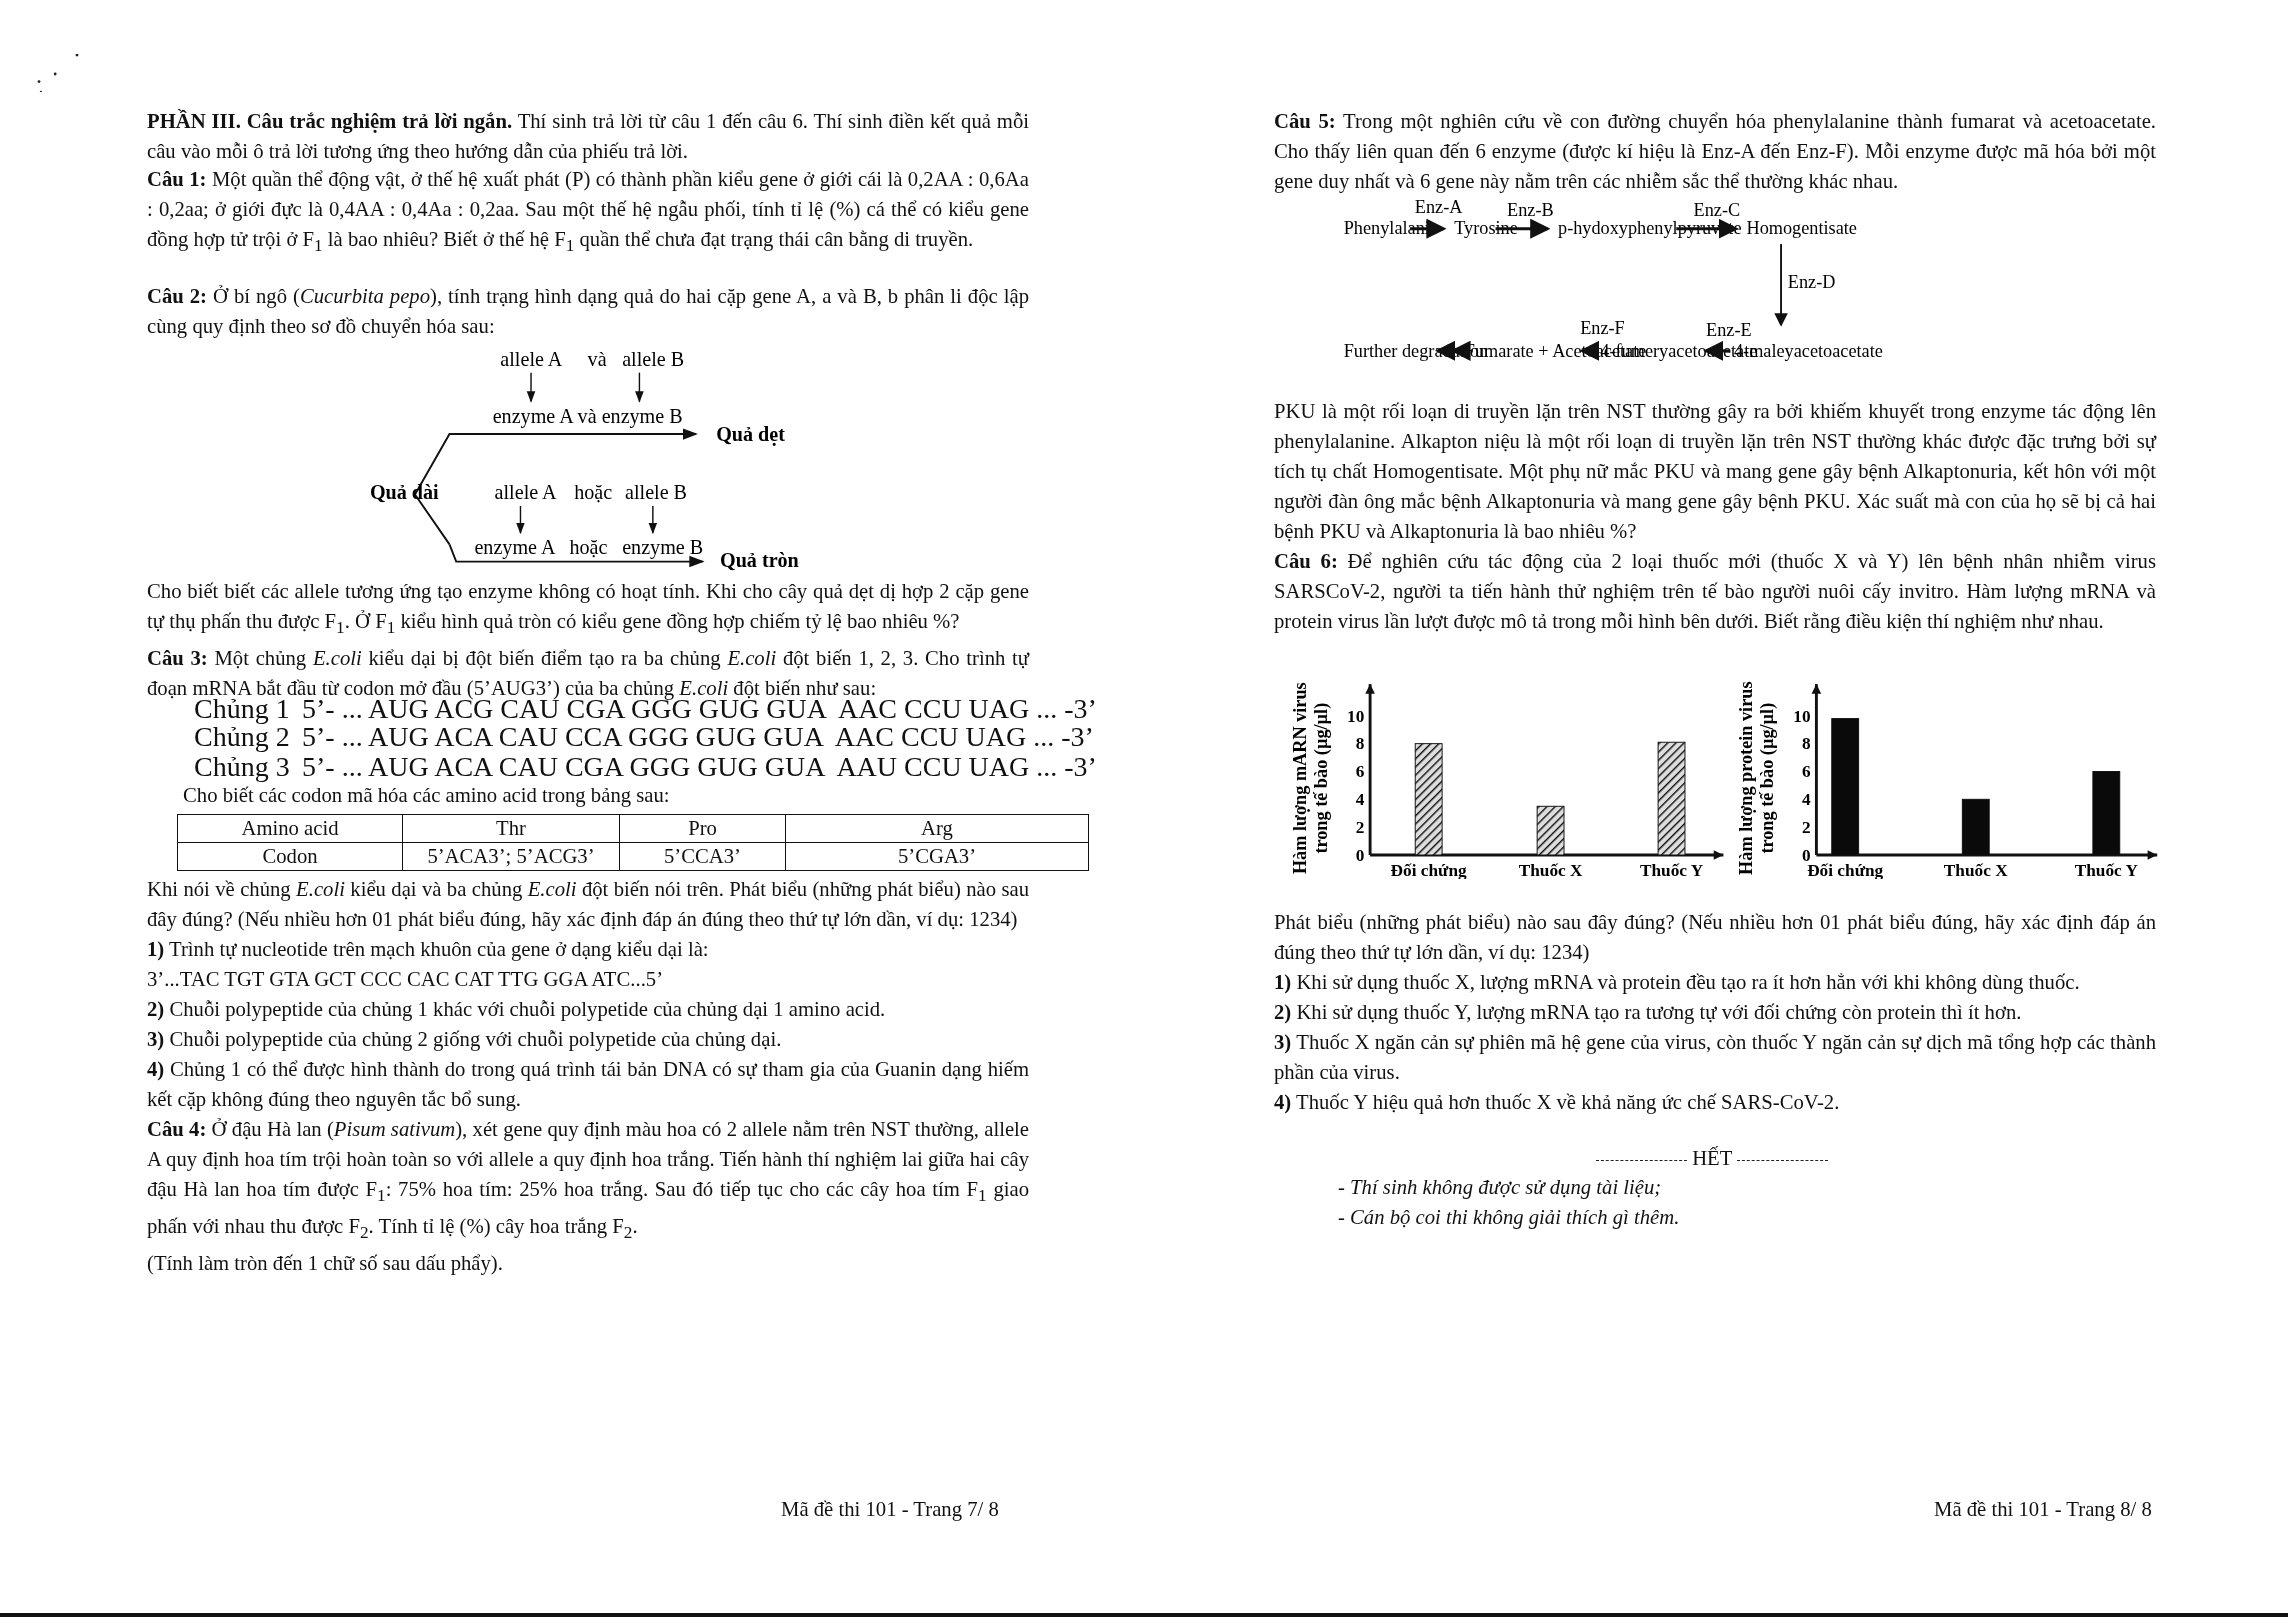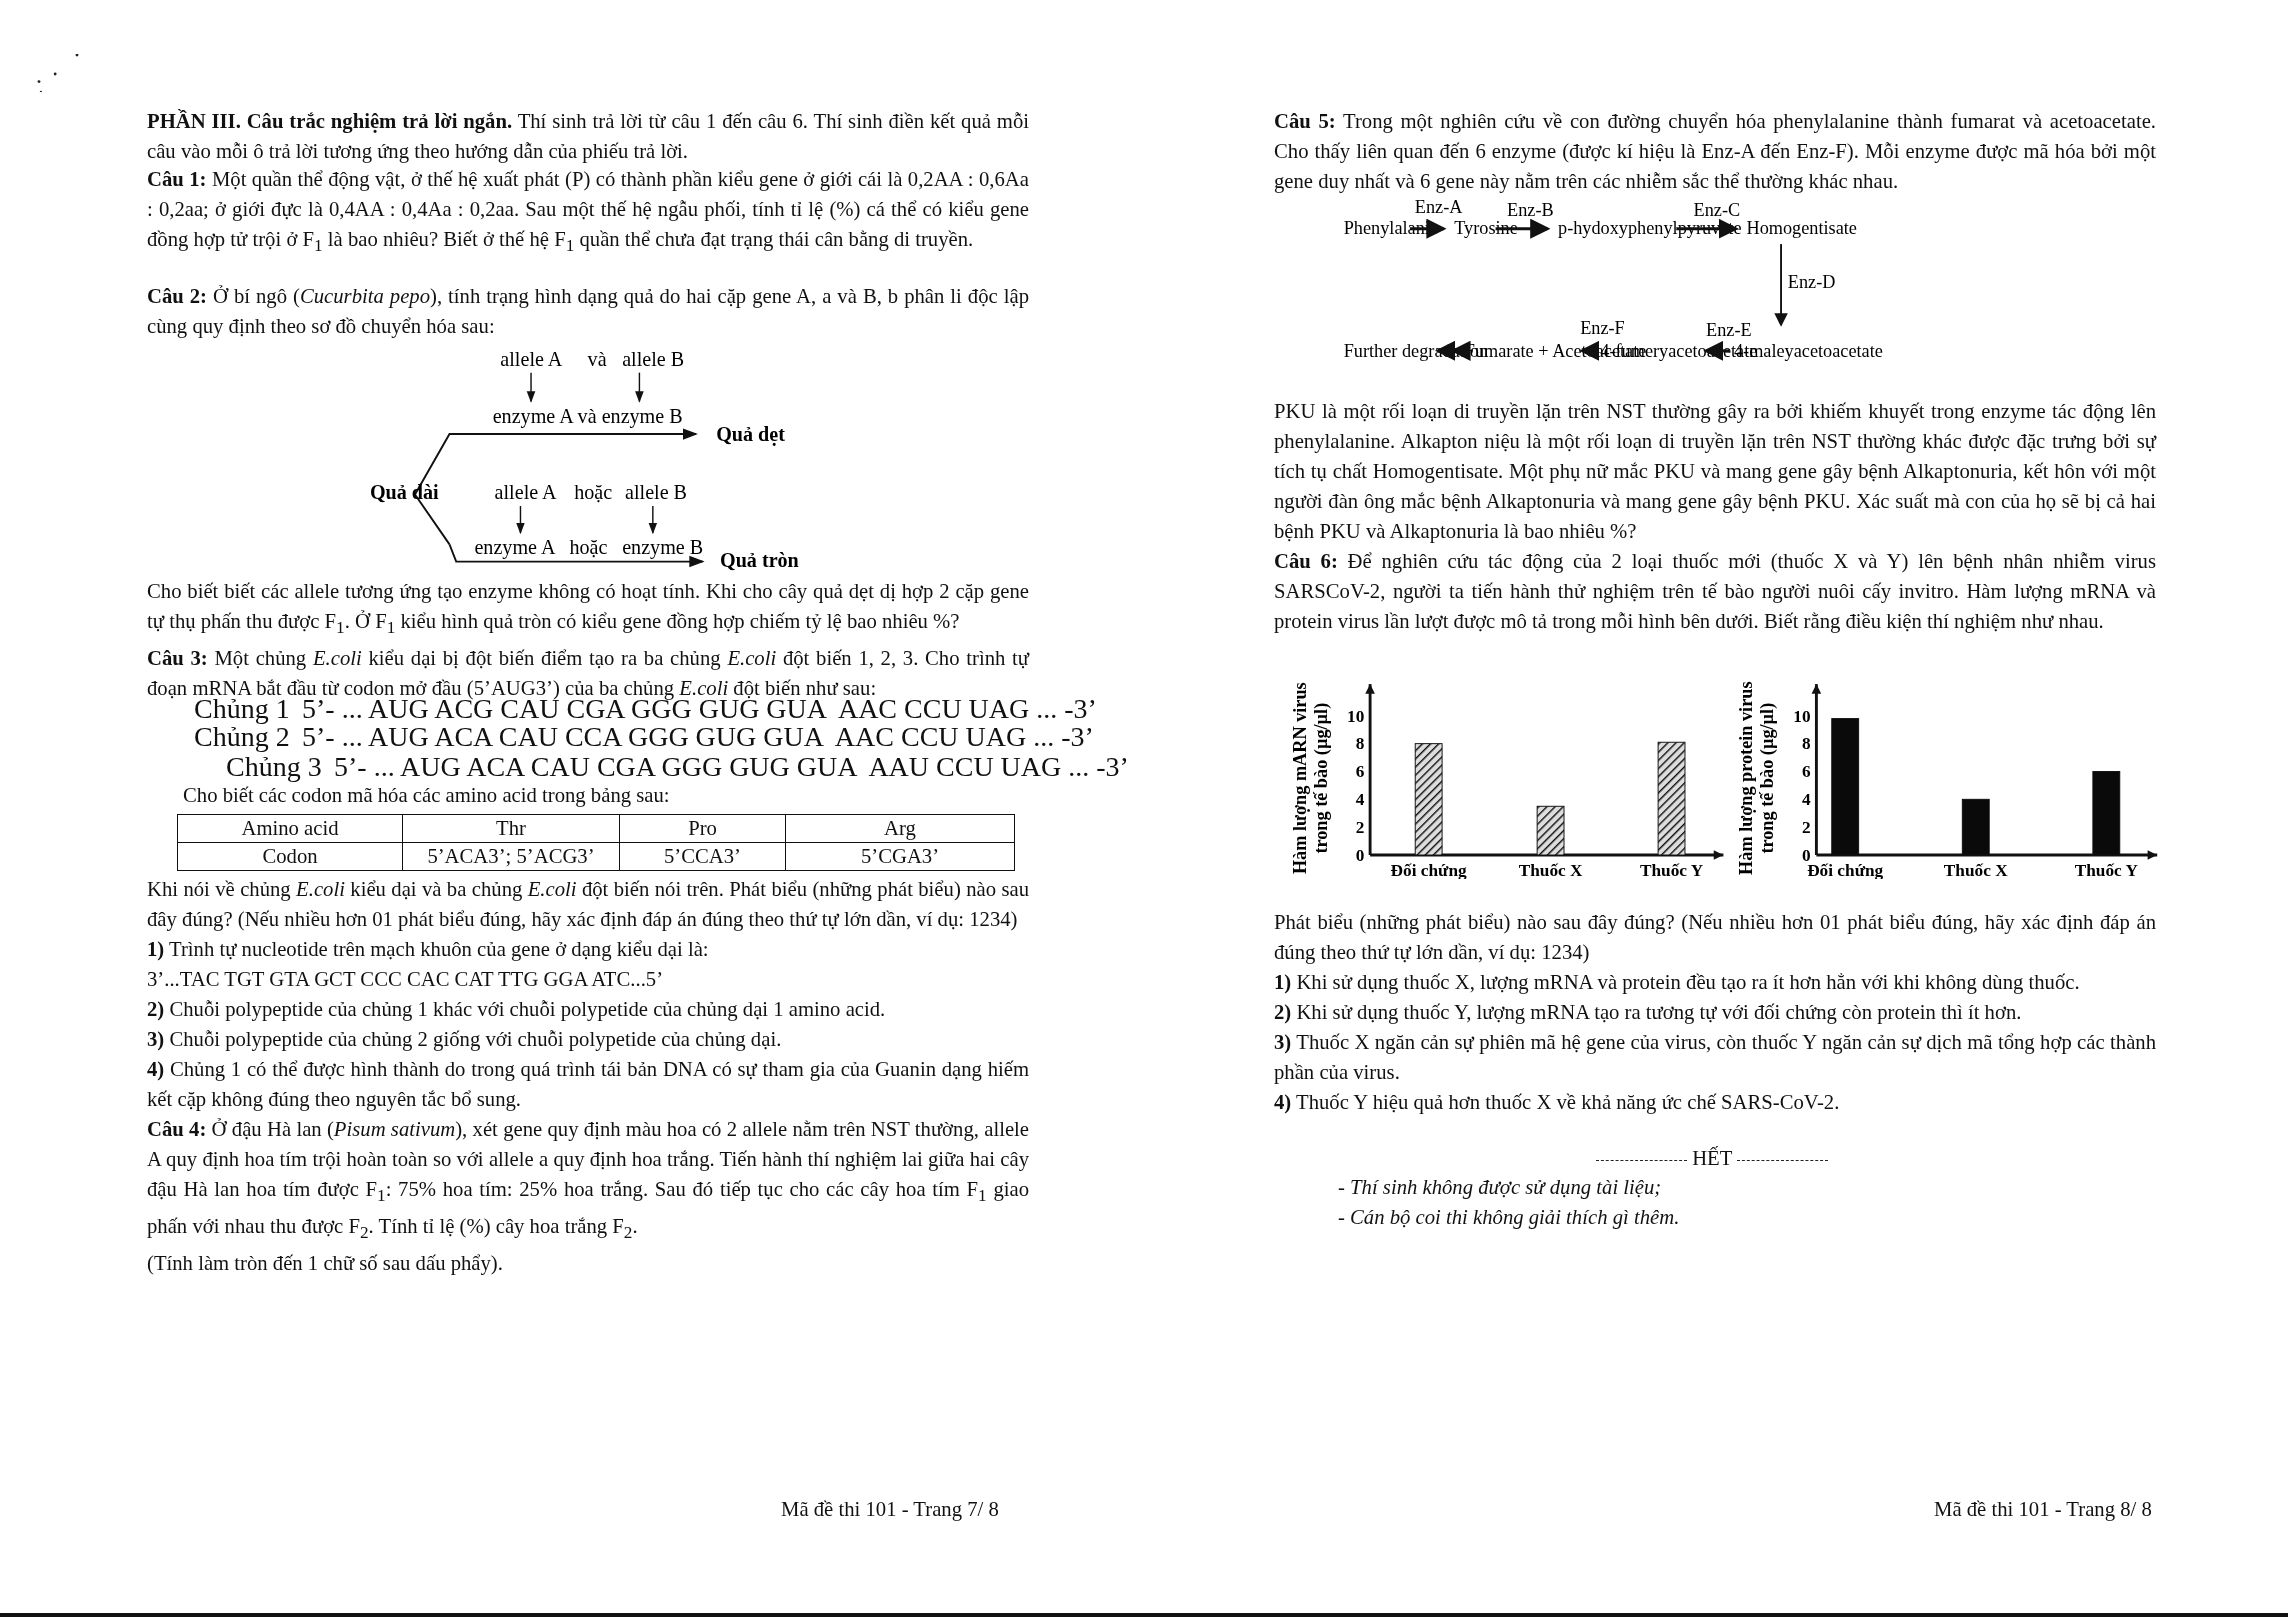--- a/index.html
+++ b/index.html
@@ -74,24 +74,24 @@
     <text x="380" y="236" font-size="21" font-weight="bold">Quả tròn</text>
   </svg>
 
   <div class="col" style="left:147px; top:576px; width:882px;">
     <p><span>Cho biết biết các allele tương ứng tạo enzyme không có hoạt tính. Khi cho cây quả dẹt dị hợp 2 cặp gene tự thụ phấn thu được F</span><sub>1</sub><span>. Ở F</span><sub>1</sub><span> kiểu hình quả tròn có kiểu gene đồng hợp chiếm tỷ lệ bao nhiêu %?</span></p>
     <p><b>Câu 3:</b><span> Một chủng </span><i>E.coli</i><span> kiểu dại bị đột biến điểm tạo ra ba chủng </span><i>E.coli</i><span> đột biến 1, 2, 3. Cho trình tự đoạn mRNA bắt đầu từ codon mở đầu (5’AUG3’) của ba chủng </span><i>E.coli</i><span> đột biến như sau:</span></p>
   </div>
 
   <div class="seq" style="left:194px; top:694px;"><span style="display:inline-block;width:108px;">Chủng 1</span><span>5’- ... AUG ACG CAU CGA GGG GUG GUA  AAC CCU UAG ... -3’</span></div>
   <div class="seq" style="left:194px; top:722px;"><span style="display:inline-block;width:108px;">Chủng 2</span><span>5’- ... AUG ACA CAU CCA GGG GUG GUA  AAC CCU UAG ... -3’</span></div>
-  <div class="seq" style="left:194px; top:752px;"><span style="display:inline-block;width:108px;margin-left:32px;">Chủng 3</span><span>5’- ... AUG ACA CAU CGA GGG GUG GUA  AAU CCU UAG ... -3’</span></div>
+  <div class="seq" style="left:194px; top:752px;"><span style="display:inline-block;width:108px;">Chủng 3</span><span>5’- ... AUG ACA CAU CGA GGG GUG GUA  AAU CCU UAG ... -3’</span></div>
   <div class="txt" style="left:183px; top:781px;">Cho biết các codon mã hóa các amino acid trong bảng sau:</div>
 
-  <table class="codon" style="left:177px; top:814px; width:838px;">
+  <table class="codon" style="left:177px; top:814px; width:912px;">
     <tbody>
         <tr>
       <td style="width:224px;">Amino acid</td>
       <td style="width:216px;">Thr</td>
       <td style="width:165px;">Pro</td>
       <td>Arg</td>
     </tr>
     <tr>
       <td>Codon</td>
       <td>5’ACA3’; 5’ACG3’</td>

